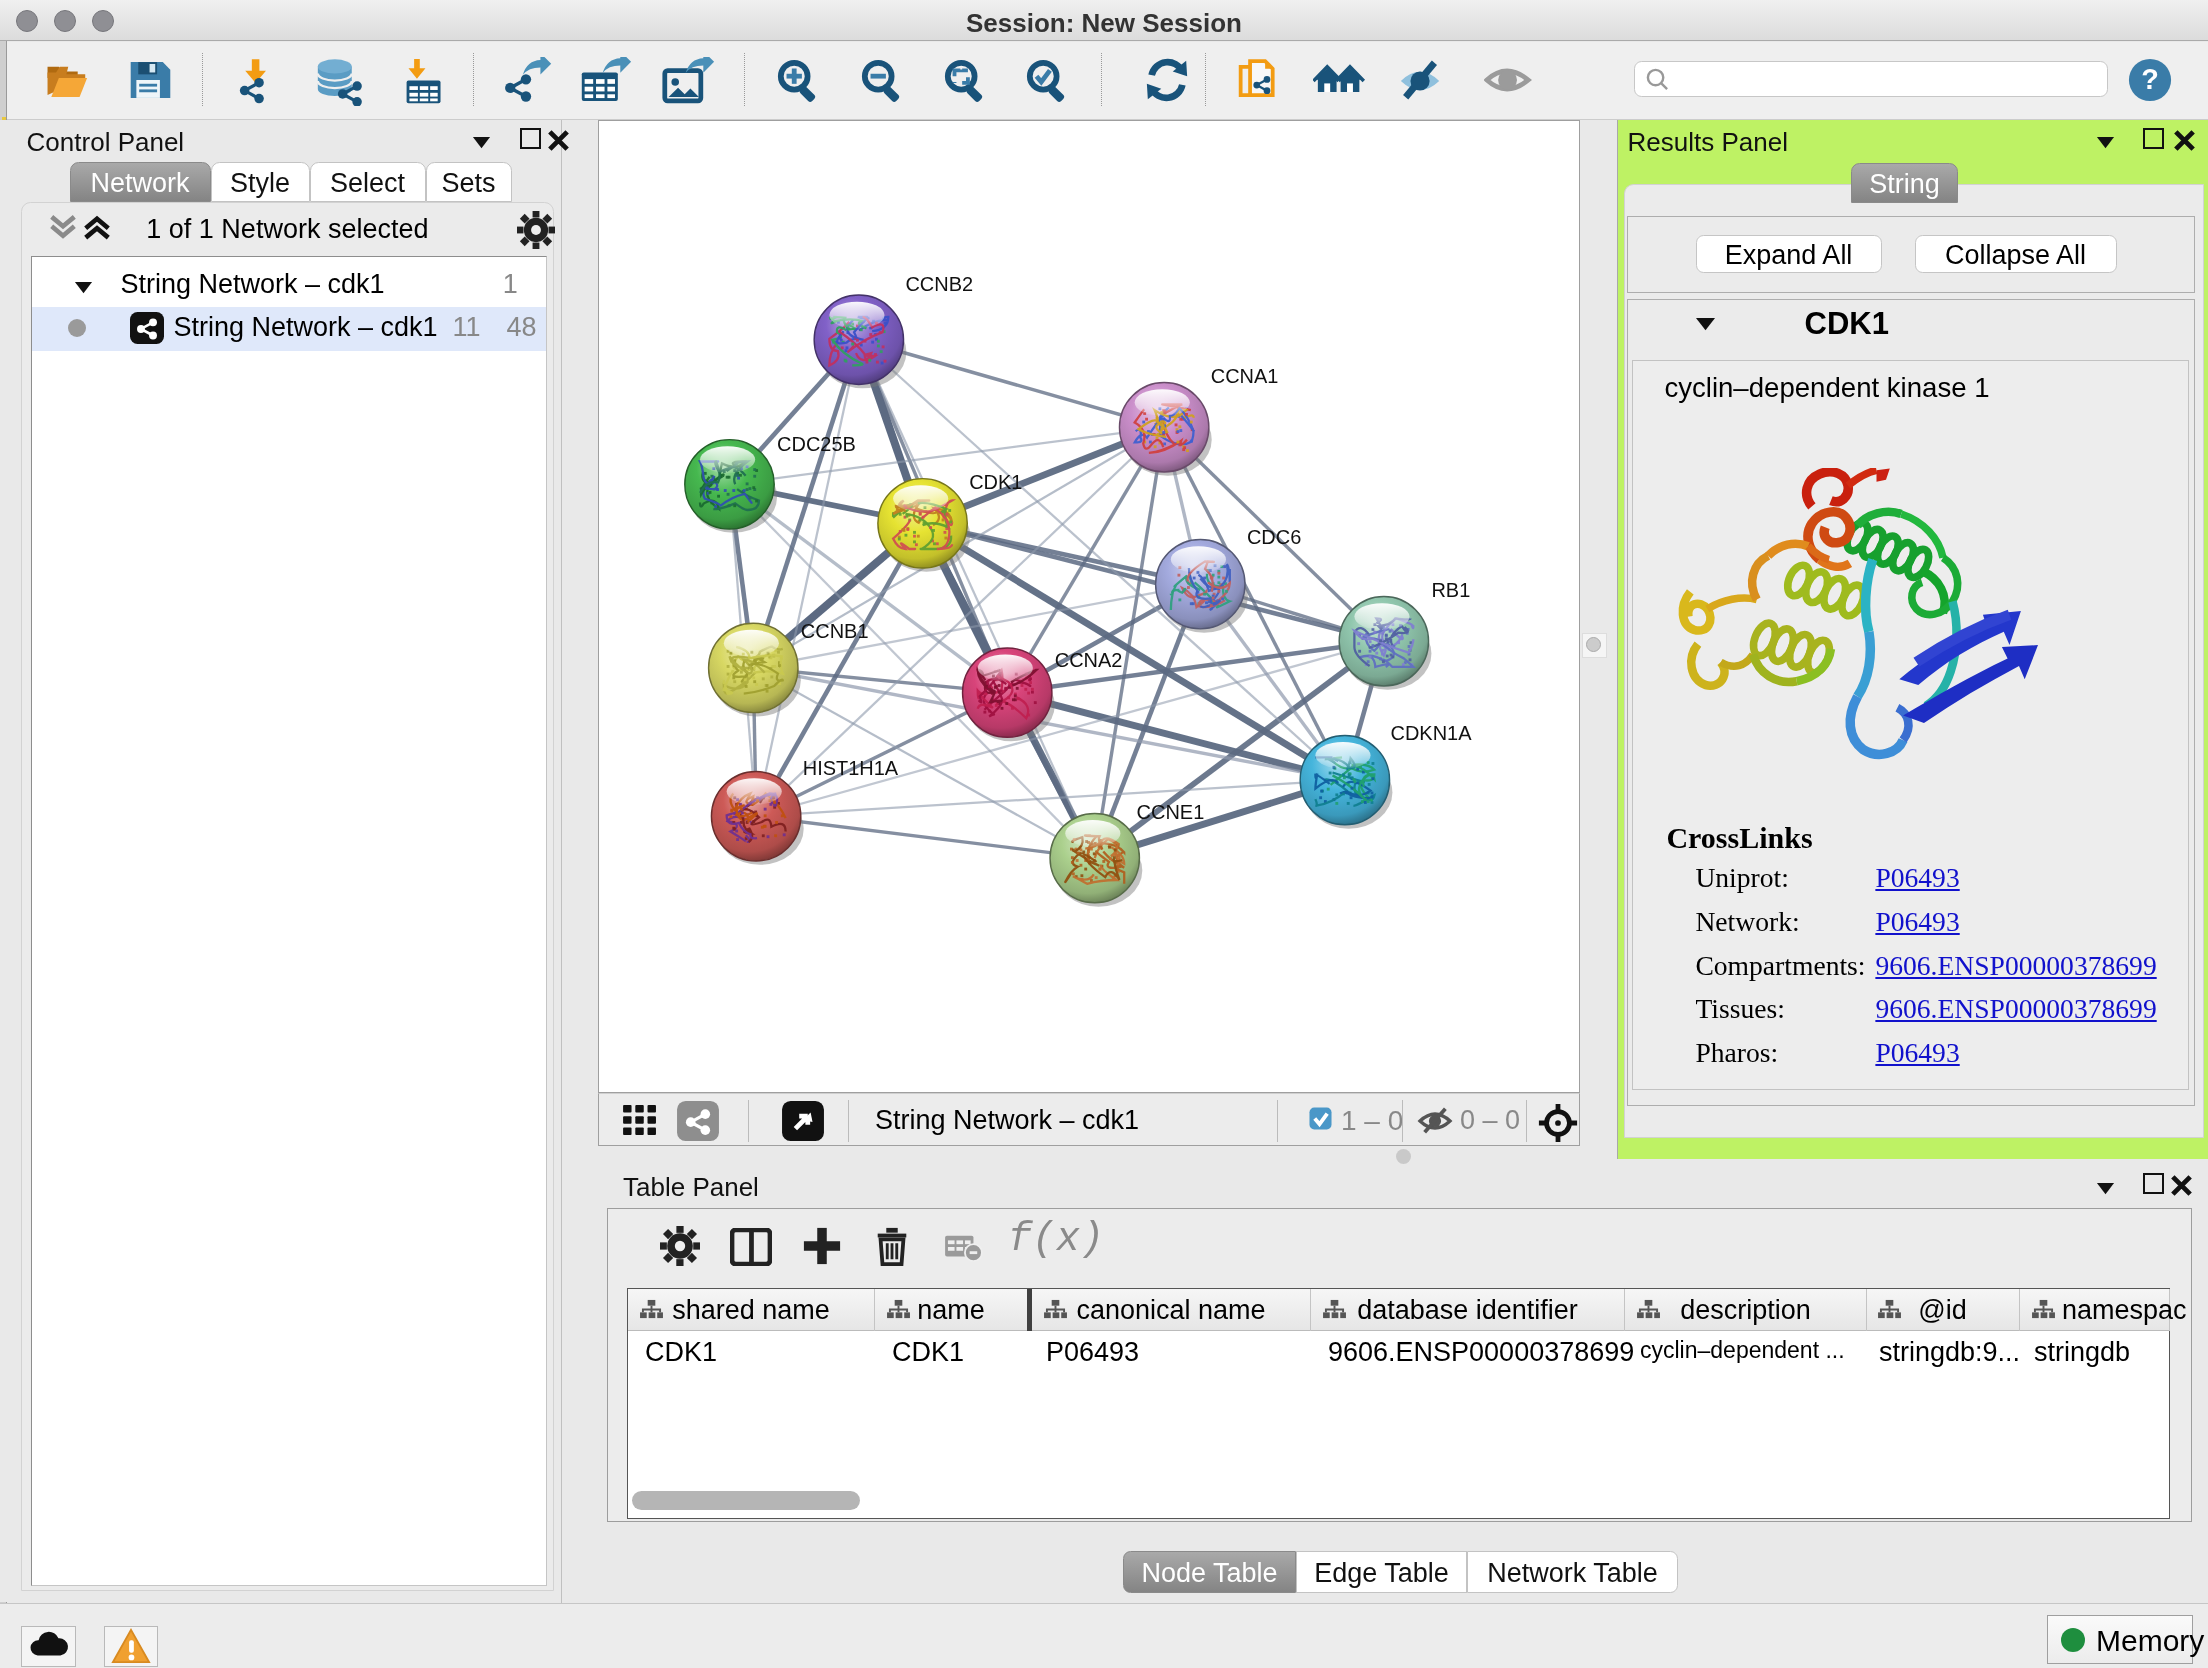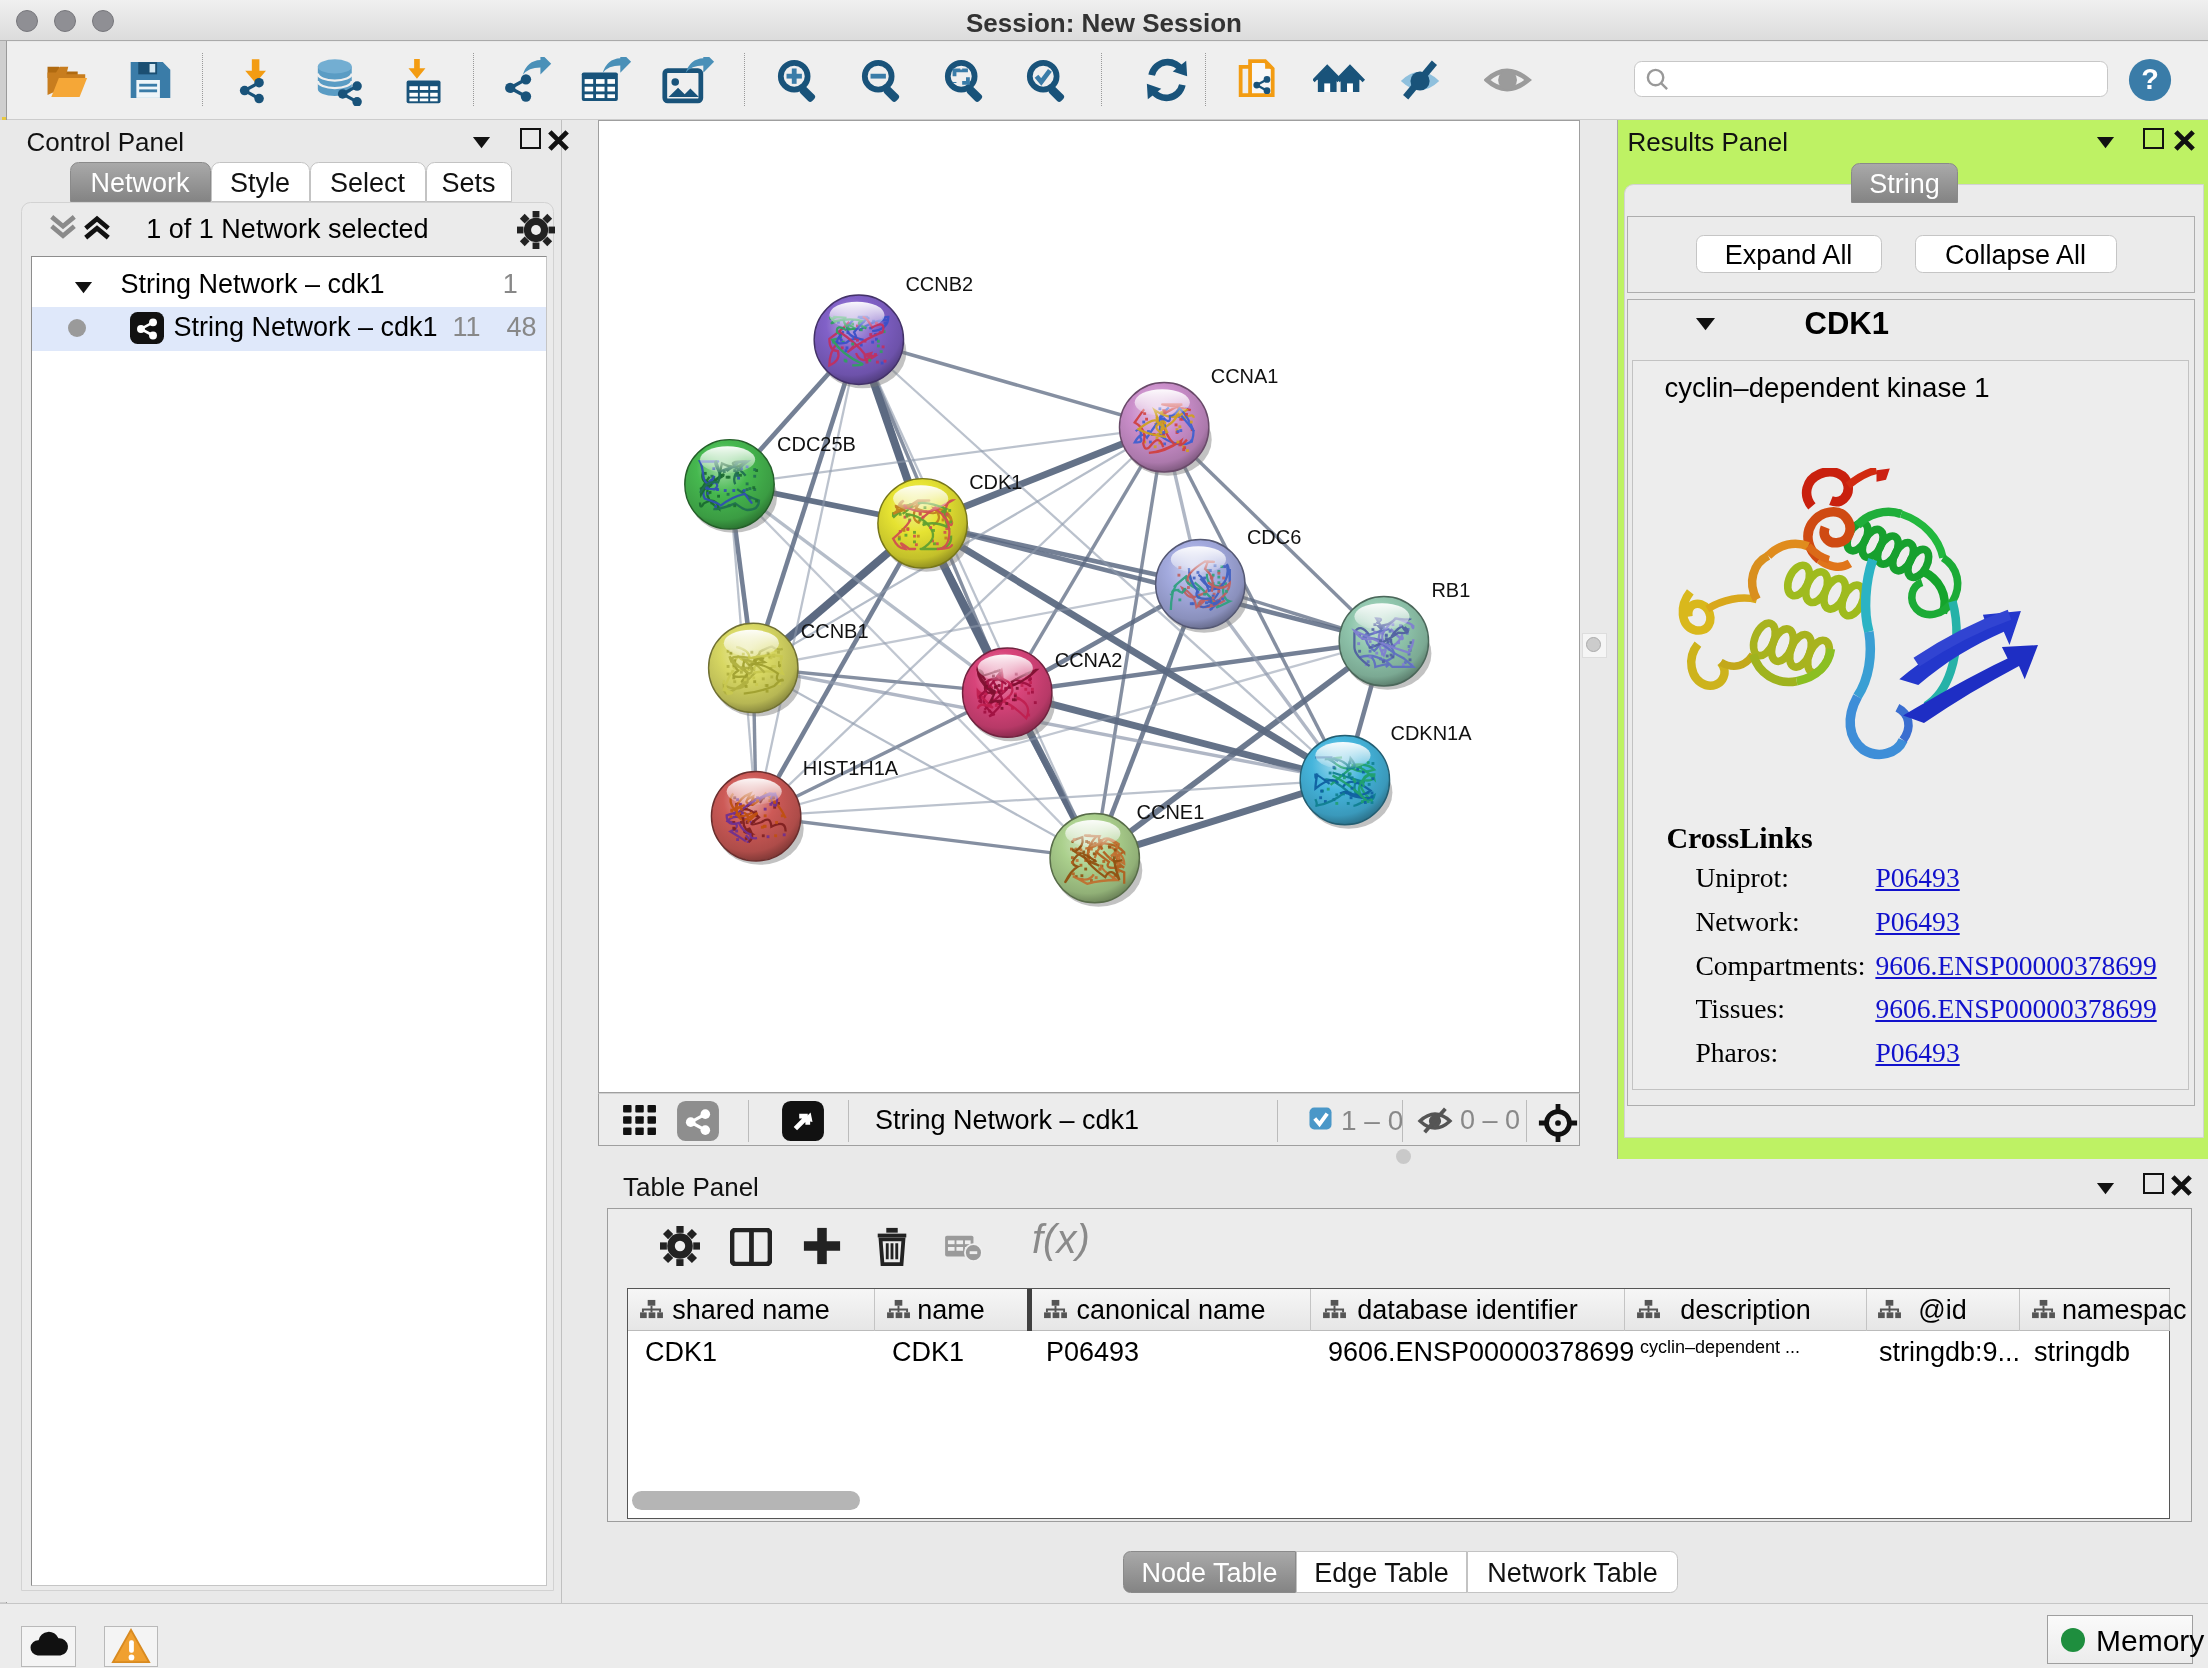--- a/index.html
+++ b/index.html
@@ -1257,21 +1257,21 @@
               <rect x="5" y="11" width="7" height="4"></rect>
               <rect x="14" y="11" width="7" height="4"></rect>
               <rect x="23" y="11" width="6" height="4"></rect>
               <rect x="5" y="18" width="7" height="4"></rect>
               <rect x="14" y="18" width="7" height="4"></rect>
               <rect x="23" y="18" width="6" height="4"></rect>
             </g>
             <circle cx="32" cy="24" r="9" fill="#9a9a9a" stroke="#efefef" stroke-width="2"></circle>
             <path d="M28 24 h8" stroke="#efefef" stroke-width="3"></path>
           </svg></div>
-        <div class="abs" style="left:424px;top:7.6px;font-size:40px;font-style:italic;color:#8a8a8a;font-family:Liberation Sans, sans-serif">f(x)</div>
+        <div class="abs" style="left:400px;top:7.6px;font-size:40px;font-style:italic;color:#8a8a8a;font-family:Liberation Mono, monospace">f(x)</div>
         <div class="abs" style="left:19px;top:79px;width:1543px;height:231px;background:#fff;border:1.9px solid #555">
           <div class="abs" style="left:0;top:0;width:100%;height:42px;background:linear-gradient(#f6f6f6,#e6e6e6);border-bottom:1px solid #bbb"></div>
           <div class="abs" style="left:0px;top:0;width:247px;height:42px;border-right:1px solid #c4c4c4;text-align:center;box-sizing:border-box"><span style="position:absolute;left:11.4px;top:9.5px"><svg width="25" height="21" viewBox="0 0 26 22" xmlns="http://www.w3.org/2000/svg">
                 <rect x="9" y="1" width="8" height="6" fill="#555"></rect>
                 <rect x="1" y="14" width="7" height="6" fill="#555"></rect>
                 <rect x="10" y="14" width="7" height="6" fill="#555"></rect>
                 <rect x="19" y="14" width="6" height="6" fill="#555"></rect>
                 <path d="M13 7 v4 M4 14 v-3 h18 v3 M13 11 v3" stroke="#555" stroke-width="2" fill="none"></path>
               </svg></span><span style="display:inline-block;margin-top:5.7px;font-size:27px;white-space:nowrap">shared name</span></div>
           <div class="abs" style="left:247px;top:0;width:157px;height:42px;border-right:5px solid #404040;text-align:center;box-sizing:border-box"><span style="position:absolute;left:11.4px;top:9.5px"><svg width="25" height="21" viewBox="0 0 26 22" xmlns="http://www.w3.org/2000/svg">
@@ -1313,21 +1313,21 @@
                 <rect x="9" y="1" width="8" height="6" fill="#555"></rect>
                 <rect x="1" y="14" width="7" height="6" fill="#555"></rect>
                 <rect x="10" y="14" width="7" height="6" fill="#555"></rect>
                 <rect x="19" y="14" width="6" height="6" fill="#555"></rect>
                 <path d="M13 7 v4 M4 14 v-3 h18 v3 M13 11 v3" stroke="#555" stroke-width="2" fill="none"></path>
               </svg></span><span style="display:inline-block;margin-top:5.7px;font-size:27px;white-space:nowrap">namespac</span></div>
           <div class="abs" style="left:17px;top:48px;font-size:27px;white-space:nowrap">CDK1</div>
           <div class="abs" style="left:264px;top:48px;font-size:27px;white-space:nowrap">CDK1</div>
           <div class="abs" style="left:418px;top:48px;font-size:27px;white-space:nowrap">P06493</div>
           <div class="abs" style="left:700px;top:48px;font-size:27px;white-space:nowrap">9606.ENSP00000378699</div>
-          <div class="abs" style="left:1012px;top:48px;font-size:18px;white-space:nowrap">cyclin–dependent ...</div>
+          <div class="abs" style="left:1012px;top:48px;font-size:23px;white-space:nowrap">cyclin–dependent ...</div>
           <div class="abs" style="left:1251px;top:48px;font-size:27px;white-space:nowrap">stringdb:9...</div>
           <div class="abs" style="left:1406px;top:48px;font-size:27px;white-space:nowrap">stringdb</div>
           <div class="abs" style="left:3.8px;top:202px;width:228px;height:19px;border-radius:9.5px;background:#b5b5b5"></div>
         </div>
       </div>
       <div class="abs" style="left:533px;top:392px;font-size:0;white-space:nowrap"><div class="tab tabsel" style="width:173px;height:42px;line-height:42px;border-radius:7.6px 0 0 7.6px">Node Table</div><div class="tab" style="width:171px;height:42px;line-height:42px">Edge Table</div><div class="tab" style="width:211px;height:42px;line-height:42px;border-radius:0 7.6px 7.6px 0">Network Table</div></div>
     </div>
   </div>
 <div class="abs" style="left:0;top:1603px;width:2208px;height:66px;background:#ececec;border-top:1px solid #c6c6c6">
     <div class="abs" style="left:21px;top:22px;width:55px;height:41px;background:#f4f4f4;border:1.9px solid #b9b9b9;text-align:center"><svg width="46" height="36" viewBox="0 0 48 38" xmlns="http://www.w3.org/2000/svg">

